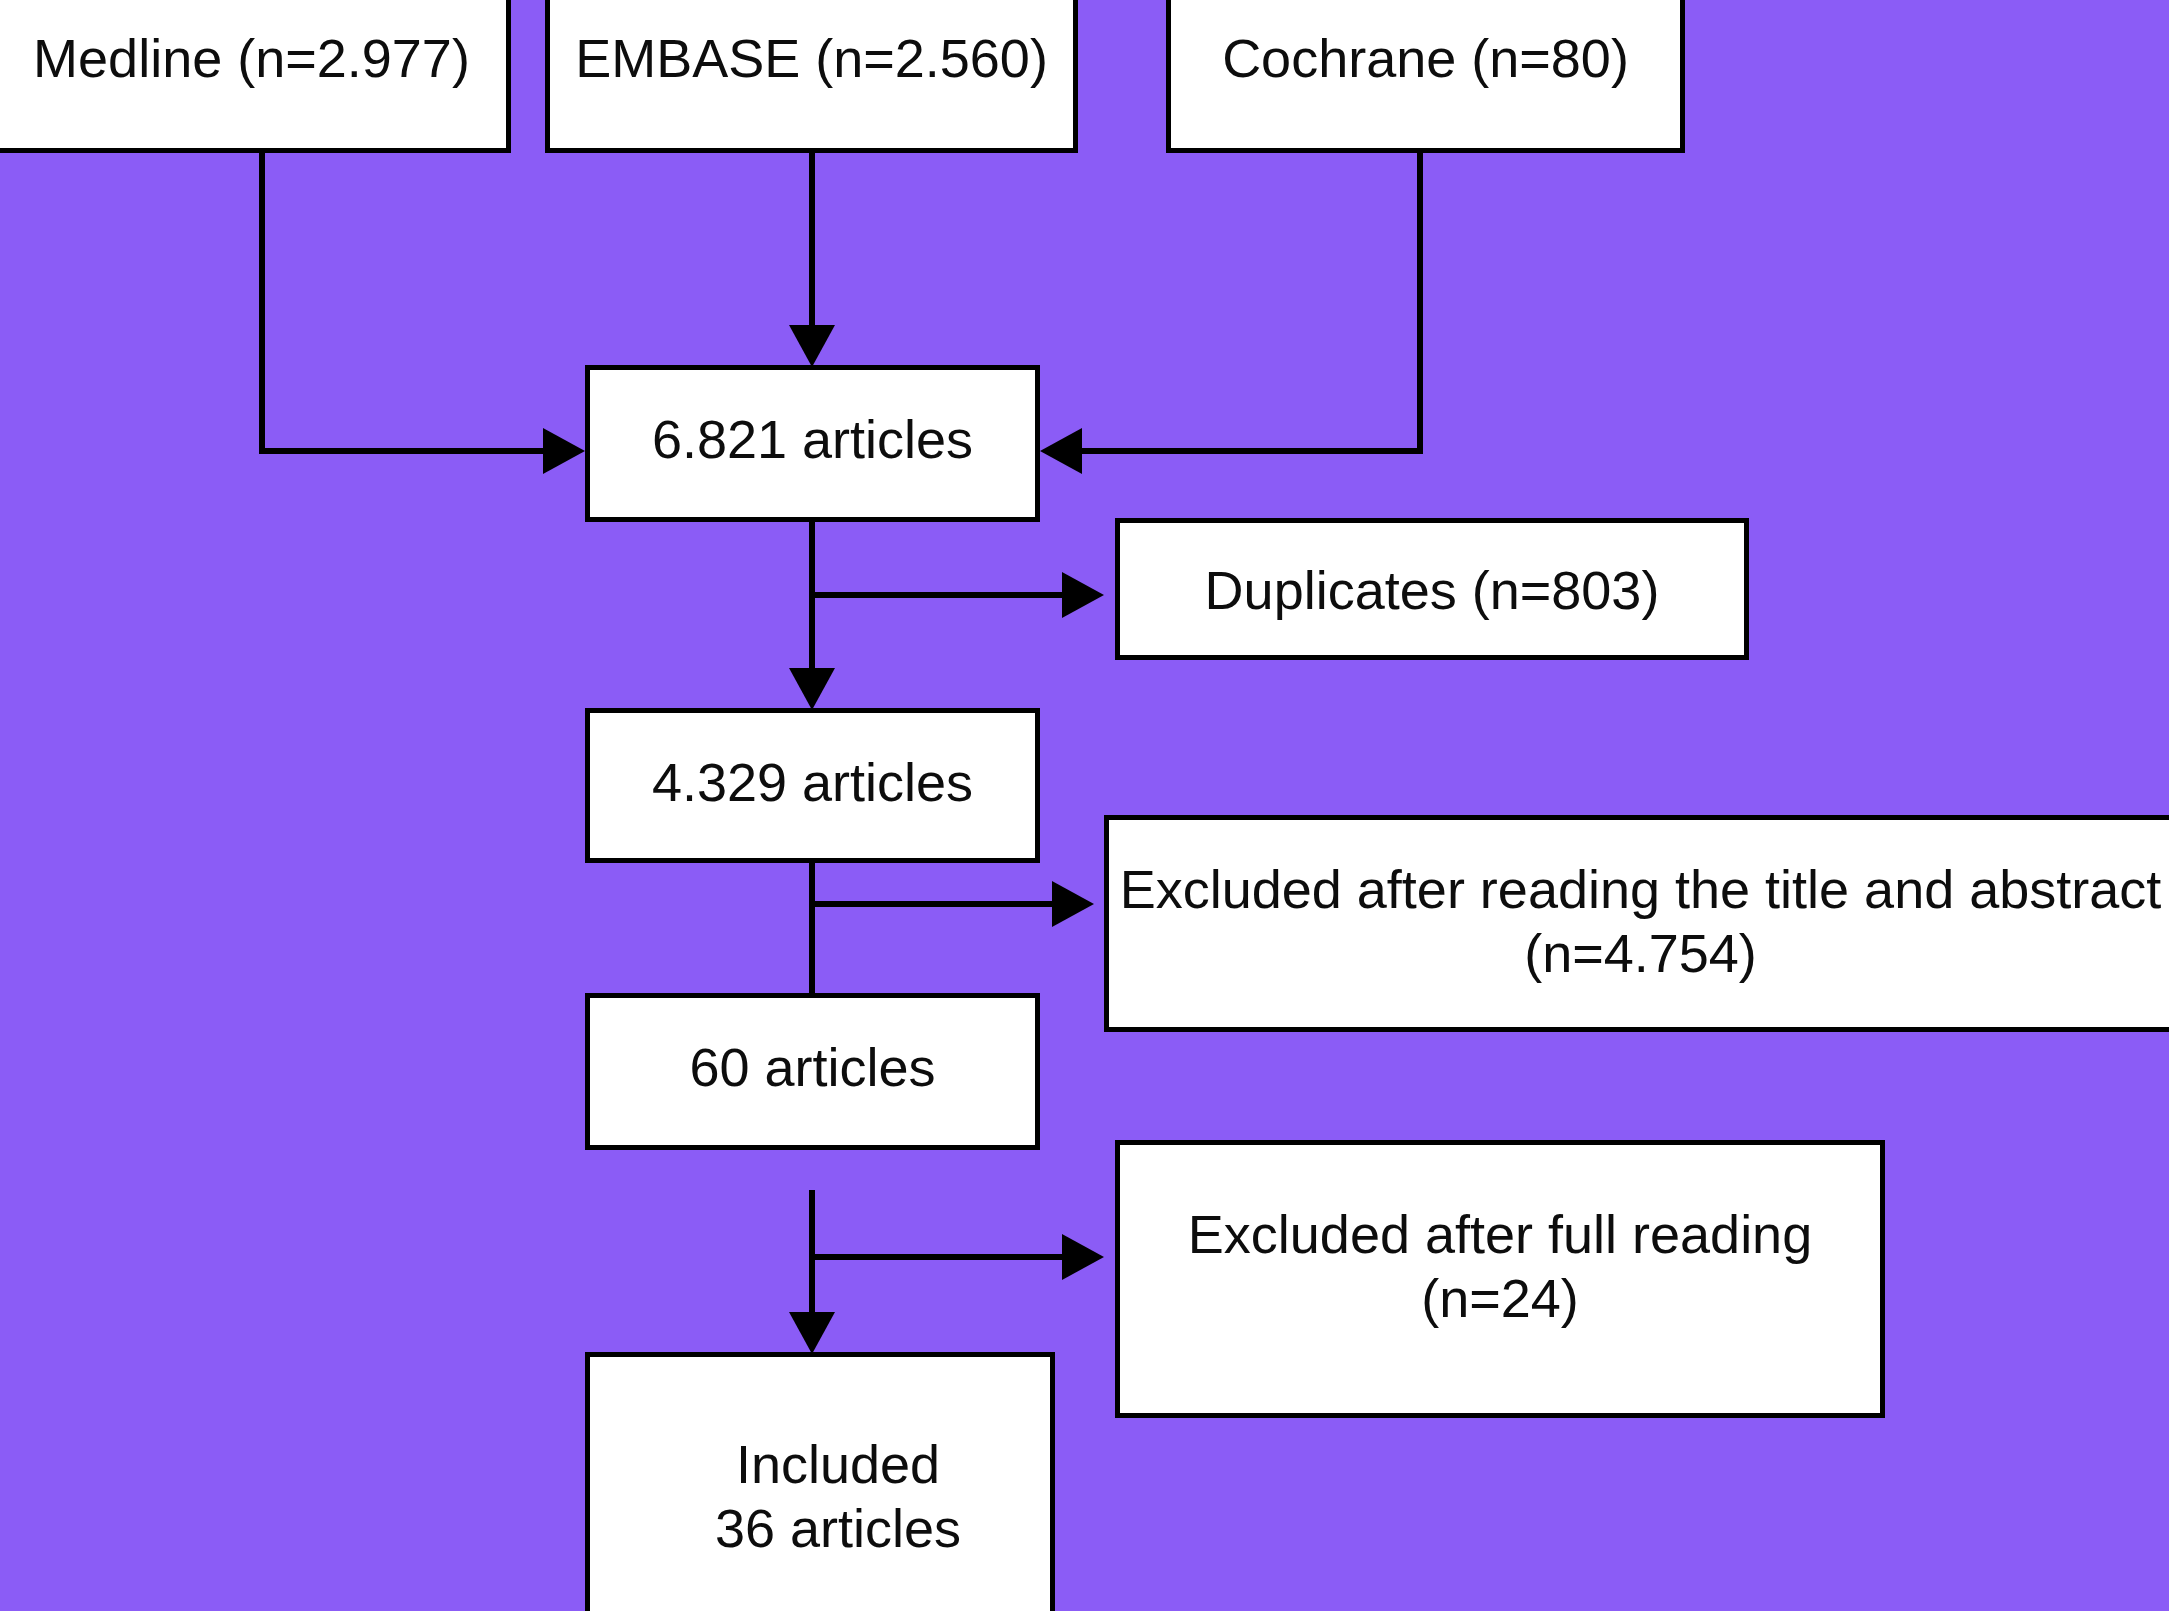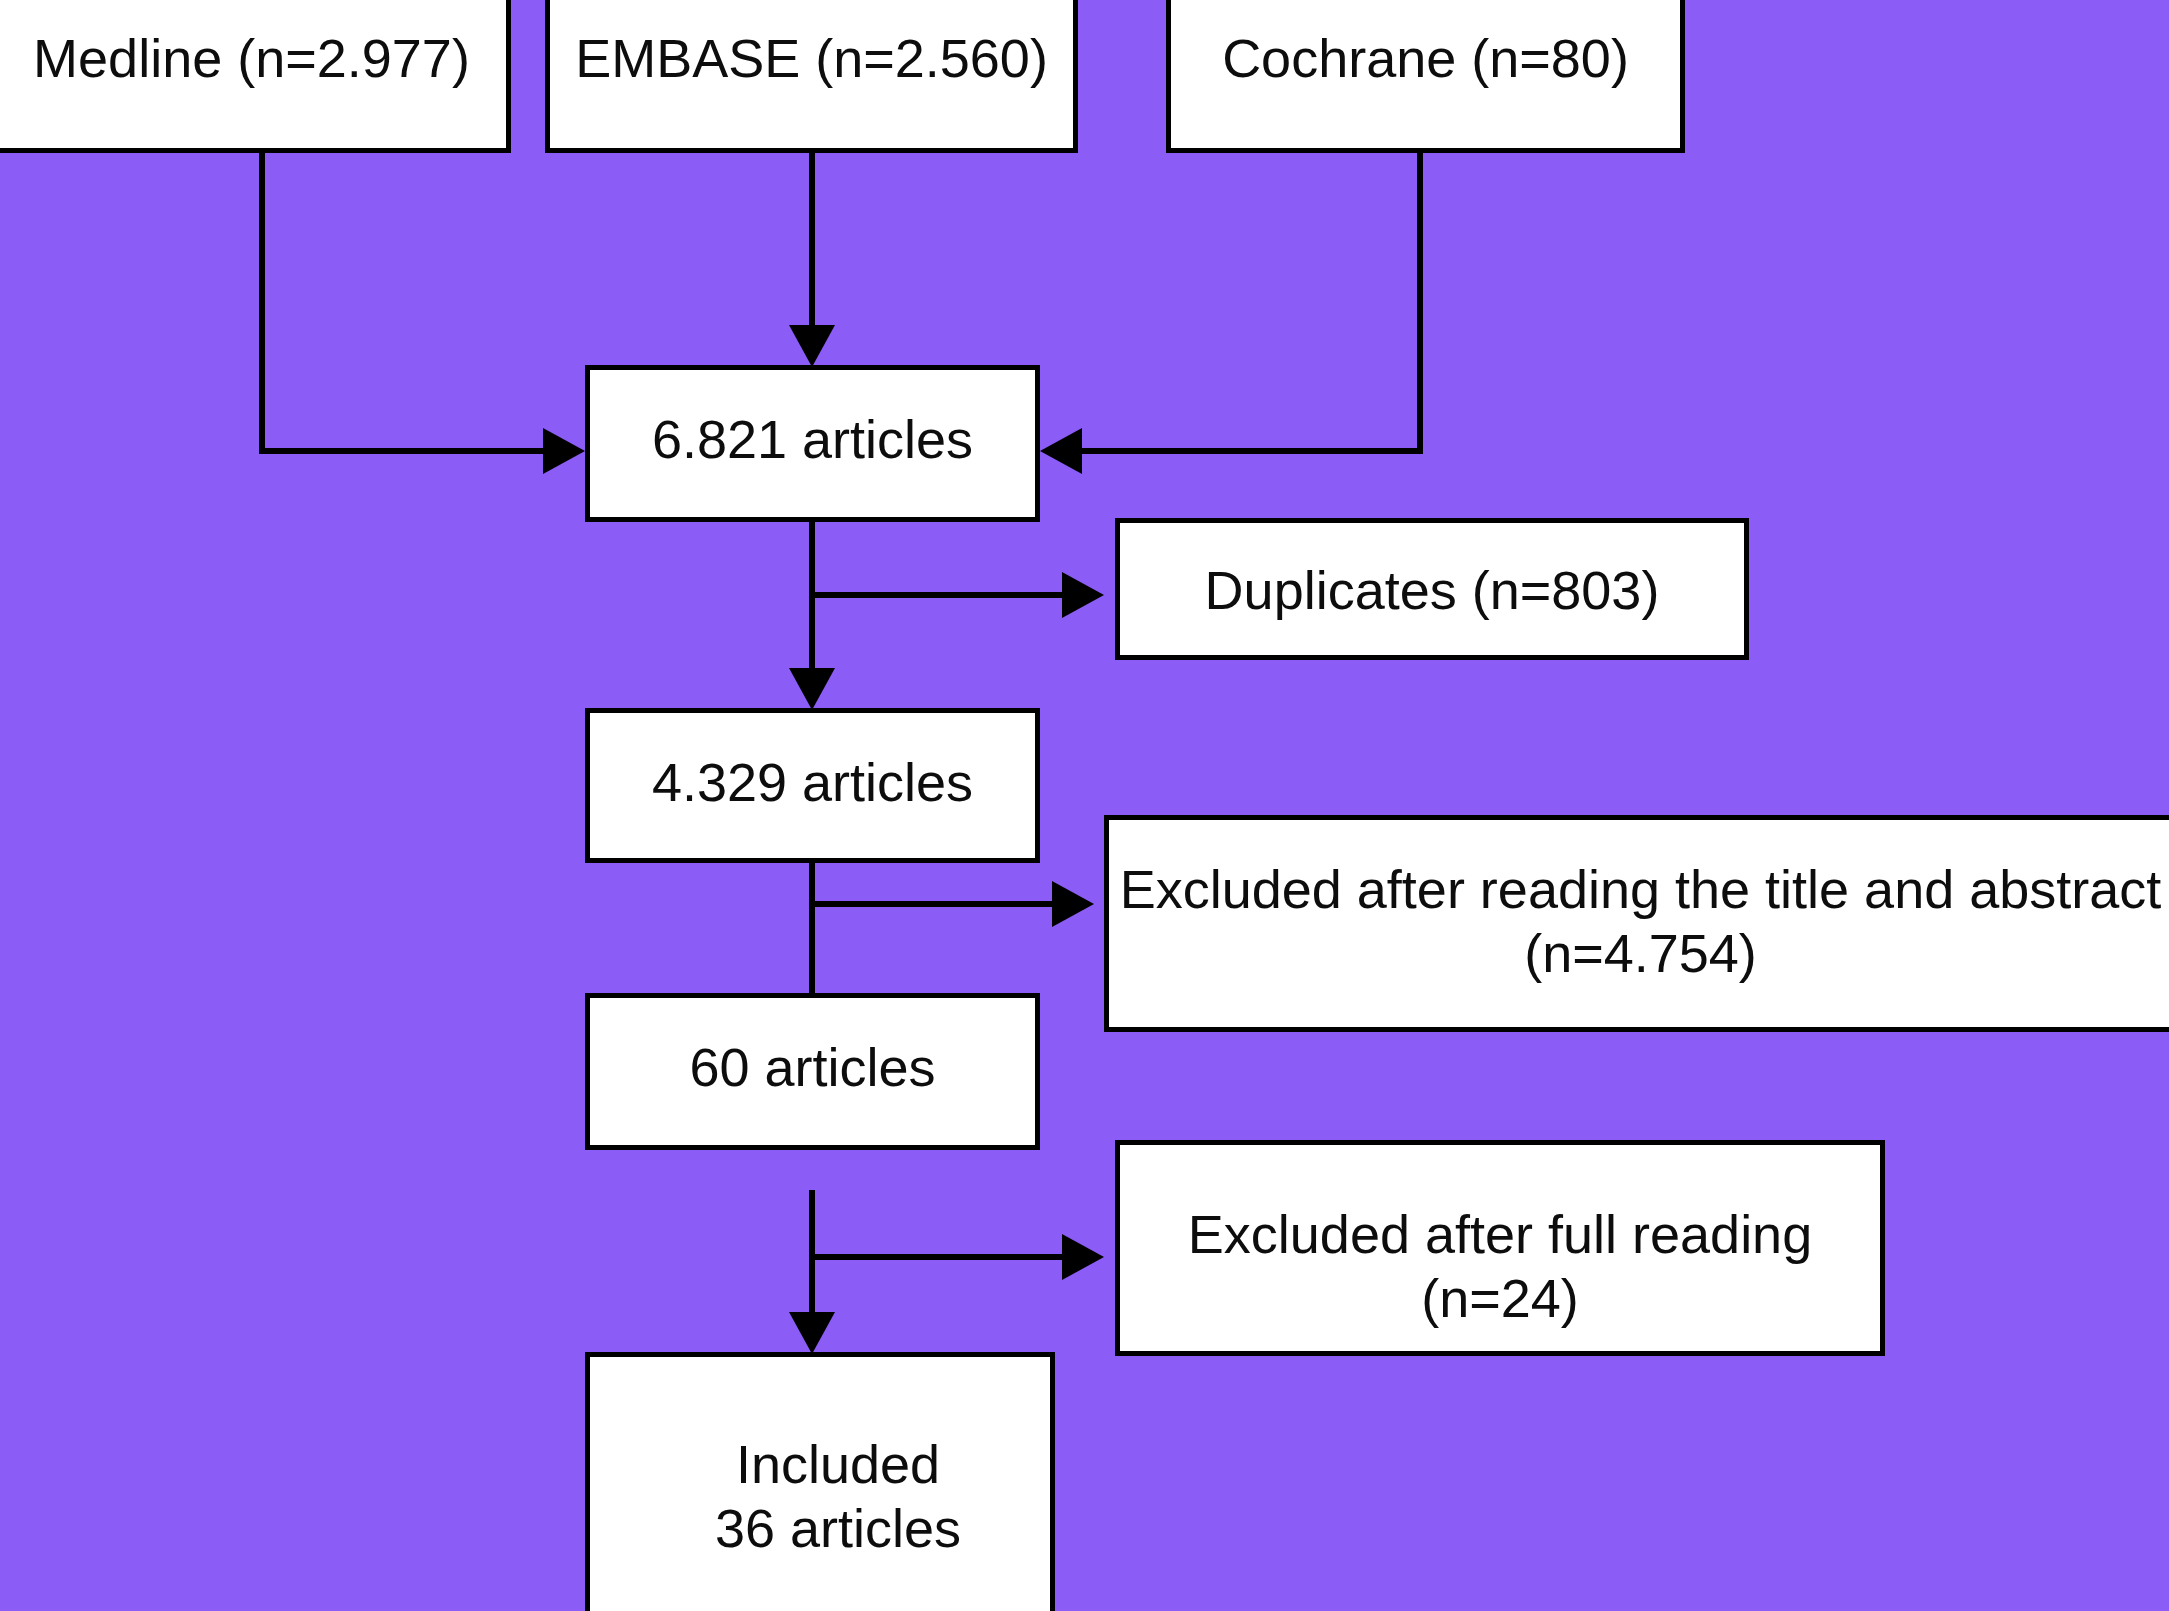--- a/index.html
+++ b/index.html
@@ -52,21 +52,21 @@
   #box-included  { left: 585px; top: 1352px; width: 470px;  height: 268px; }
 
   #box-total .label     { padding-top: 38px; }
   #box-screened .label  { padding-top: 38px; }
   #box-eligible .label  { padding-top: 38px; }
   #box-included .label  { padding-top: 76px; margin-left: 36px; }
 
   
   #box-duplicates { left: 1115px; top: 518px;  width: 634px;  height: 142px; }
   #box-excl-ta    { left: 1104px; top: 815px;  width: 1073px; height: 217px; }
-  #box-excl-full  { left: 1115px; top: 1140px; width: 770px;  height: 216px; }
+  #box-excl-full  { left: 1115px; top: 1140px; width: 770px;  height: 278px; }
 
   #box-duplicates .label { padding-top: 36px; }
   #box-excl-ta .label    { padding-top: 38px; }
   #box-excl-full .label  { padding-top: 58px; }
 
   
   .ln {
     position: absolute;
     background: #000000;
     z-index: 1;

